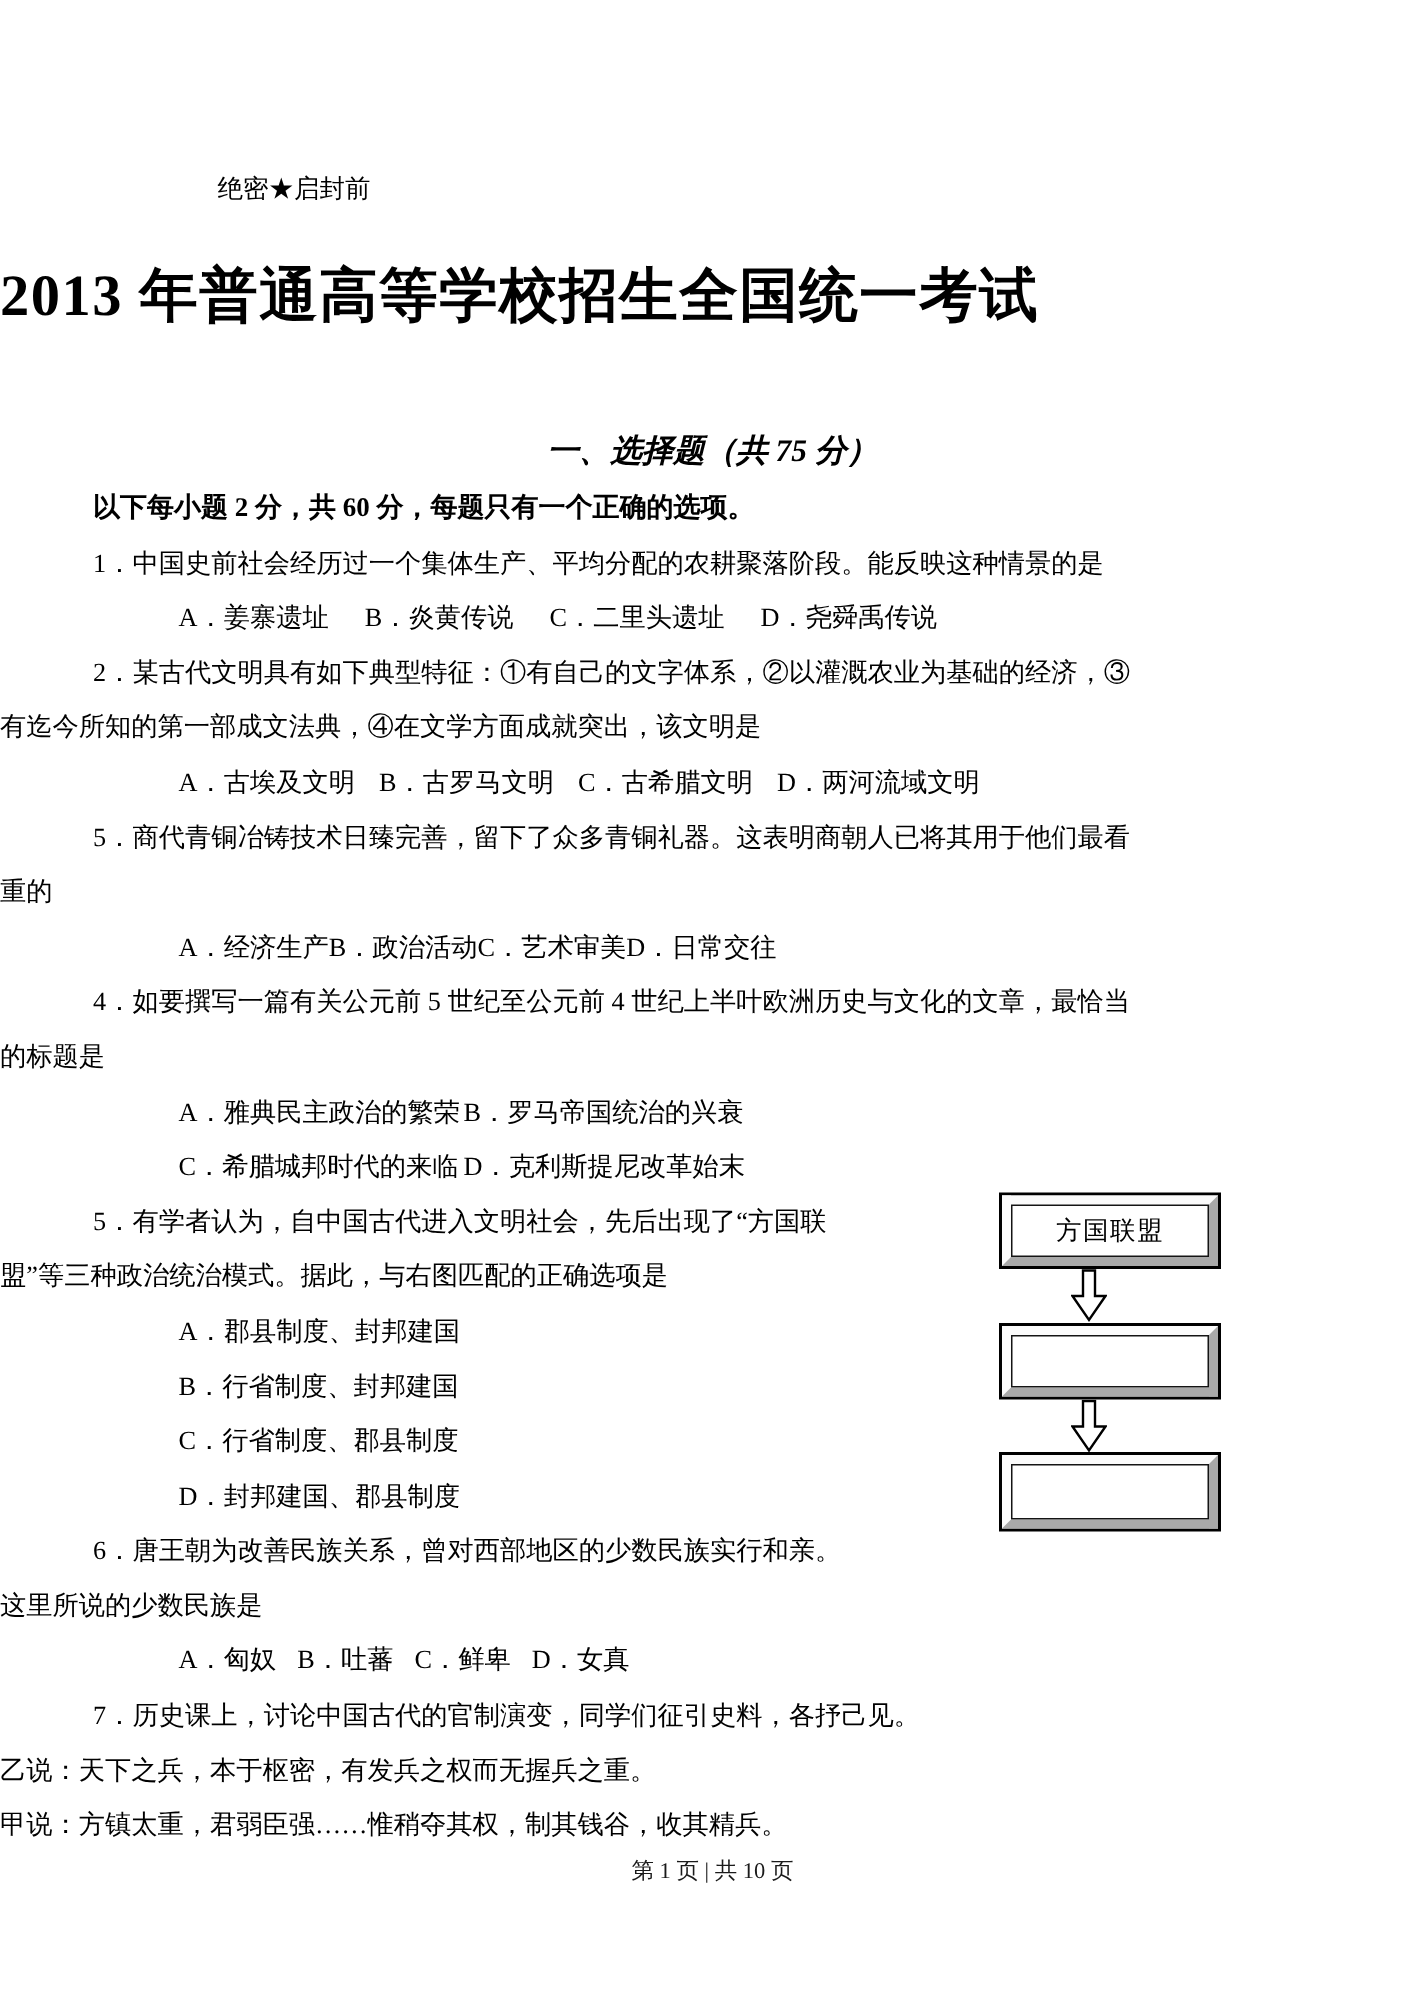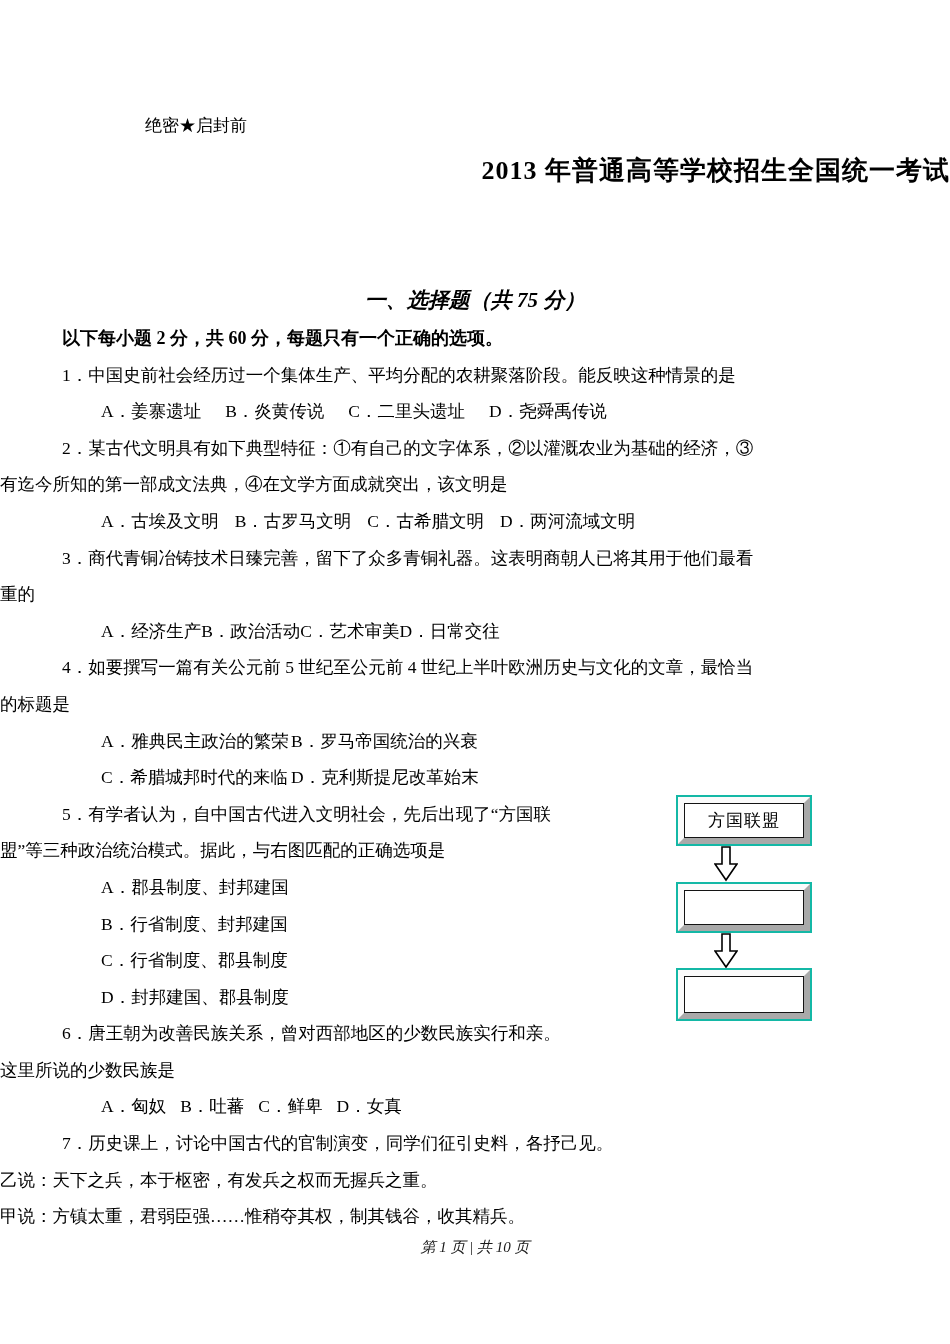--- a/index.html
+++ b/index.html
@@ -10,22 +10,22 @@
     background:#ffffff;
     color:#000;
     font-family:"Liberation Serif","DejaVu Serif",serif;
     overflow:hidden;
   }
   .classification{
     position:absolute;left:145px;top:114px;
     font-size:17px;
   }
   .title{
-    position:absolute;left:0;top:153px;width:100%;
-    text-align:right;font-size:26px;font-weight:bold;
+    position:absolute;left:0;top:170px;width:100%;
+    text-align:left;font-size:39px;font-weight:bold;
     letter-spacing:1px;
   }
   .subtitle{
     position:absolute;left:0;top:224px;width:100%;
     text-align:center;font-size:28px;font-weight:bold;
     letter-spacing:1px;
   }
   .section-header{
     position:absolute;left:0;top:286px;width:100%;
     text-align:center;font-size:21px;font-weight:bold;font-style:italic;
@@ -34,50 +34,50 @@
     position:absolute;left:0;top:320px;width:950px;
     font-size:17.5px;
   }
   .line{
     line-height:36.6px;
     white-space:pre;
   }
   .instructions{font-weight:bold;font-size:18px;}
   .ind-q{padding-left:62px;}   
   .ind-c{}   
-  .ind-o{padding-left:101px;}   
+  .ind-o{padding-left:75px;margin-left:44px;}   
   .opts{display:flex;}
   .opts-q1{gap:24px;}
   .opts-q2{gap:16px;}
   .opts-q3{}
   .opts-q6{gap:14px;}
   .opts-grid{display:grid;grid-template-columns:190px auto;}
   
   .diagram{
     position:absolute;left:660px;top:795px;width:132px;height:226px;
   }
   .bevel-box{
-    position:absolute;left:16px;width:136px;height:51px;
-    border:2px solid #14b8a6;background:#fff;box-sizing:border-box;
+    position:absolute;left:6px;width:148px;height:51px;
+    border:2px solid #000000;background:#fff;box-sizing:border-box;
   }
   .bevel-frame{
     width:100%;height:100%;box-sizing:border-box;
     border:6px solid;
     border-color:#fbfbfb #a9a9a9 #a9a9a9 #fbfbfb;
   }
   .bevel-core{
     width:100%;height:100%;box-sizing:border-box;
     border:1px solid #141414;background:#fff;
     display:flex;align-items:center;justify-content:center;
     font-size:17px;letter-spacing:1px;
   }
   .arrow{position:absolute;left:54px;width:24px;height:36px;}
   .footer{
     position:absolute;left:0;top:1238px;width:100%;
-    text-align:center;font-size:15px;color:#1a1a1a;font-style:italic;
+    text-align:center;font-size:15px;color:#1a1a1a;
   }
 </style>
 </head>
 <body>
 
 <div class="page">
 
   <div class="classification">绝密★启封前</div>
   <div class="title">2013 年普通高等学校招生全国统一考试</div>
   <div class="section-header">一、选择题（共 75 分）</div>
@@ -96,21 +96,21 @@
 
     <div class="line ind-q">2．某古代文明具有如下典型特征：①有自己的文字体系，②以灌溉农业为基础的经济，③</div>
     <div class="line ind-c">有迄今所知的第一部成文法典，④在文学方面成就突出，该文明是</div>
     <div class="line ind-o opts opts-q2">
       <span>A．古埃及文明</span>
       <span>B．古罗马文明</span>
       <span>C．古希腊文明</span>
       <span>D．两河流域文明</span>
     </div>
 
-    <div class="line ind-q">3．商代青铜冶铸技术日臻完善，留下了众多青铜礼器。这表明商朝人已将其用于他们最看</div>
+    <div class="line ind-q">5．商代青铜冶铸技术日臻完善，留下了众多青铜礼器。这表明商朝人已将其用于他们最看</div>
     <div class="line ind-c">重的</div>
     <div class="line ind-o opts opts-q3">
       <span>A．经济生产</span>
       <span>B．政治活动</span>
       <span>C．艺术审美</span>
       <span>D．日常交往</span>
     </div>
 
     <div class="line ind-q">4．如要撰写一篇有关公元前 5 世纪至公元前 4 世纪上半叶欧洲历史与文化的文章，最恰当</div>
     <div class="line ind-c">的标题是</div>

